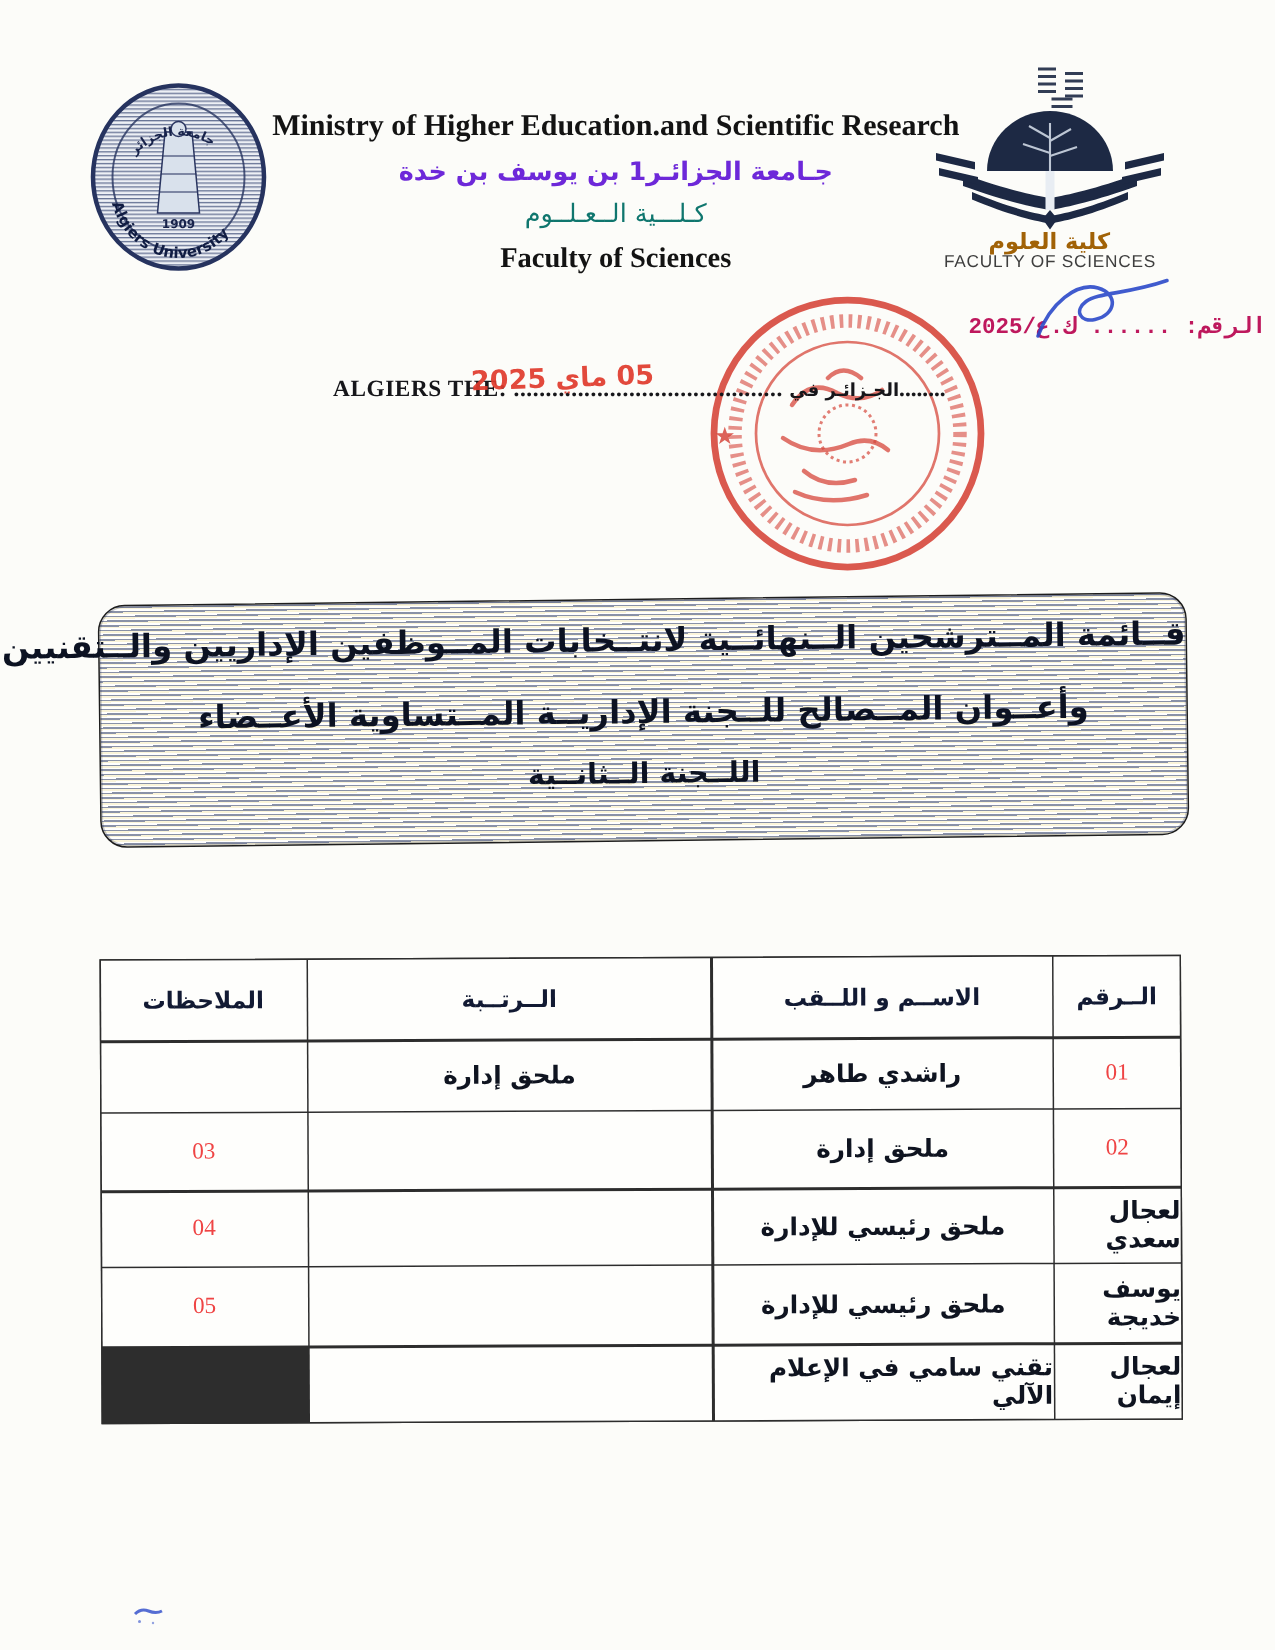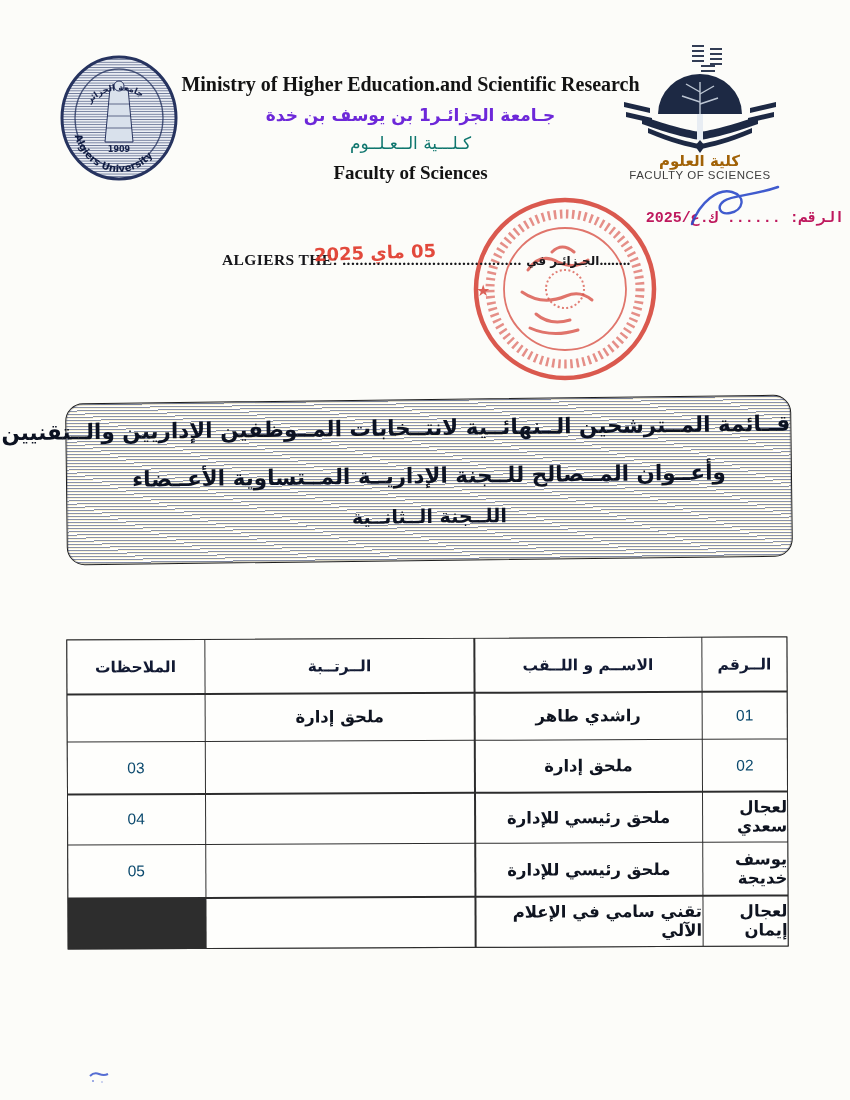--- a/index.html
+++ b/index.html
@@ -71,21 +71,21 @@
   .roster{
     left:67px;top:638px;width:719px;
     display:grid;direction:rtl;
     grid-template-columns:84px 226px 268px 137px;
     grid-template-rows:53px 46px 51px 49px 52px 49px;
     background:#2d2d2d;gap:1.5px;border:1.9px solid #2d2d2d;
     transform:rotate(-0.25deg);
   }
   .cell{background:#fefefc;display:flex;align-items:center;justify-content:center;}
   .cell.hd{font-weight:700;font-size:15.5px;color:#121a33;}
-  .cell.num{font-family:Liberation Sans, sans-serif;font-size:15.5px;color:#0c4a6e;direction:ltr;}
+  .cell.num{font-family:Liberation Serif, serif;font-size:15.5px;color:#ef4444;direction:ltr;}
   .cell.ar{font-weight:700;font-size:16.5px;color:#0f1420;direction:rtl;}
 
   .speck{left:86px;top:1068px;width:26px;height:18px;}
 </style>
 </head>
 <body>
 
 <div class="abs seal">
   <svg width="122" height="130" viewBox="0 0 122 130">
     <defs>

